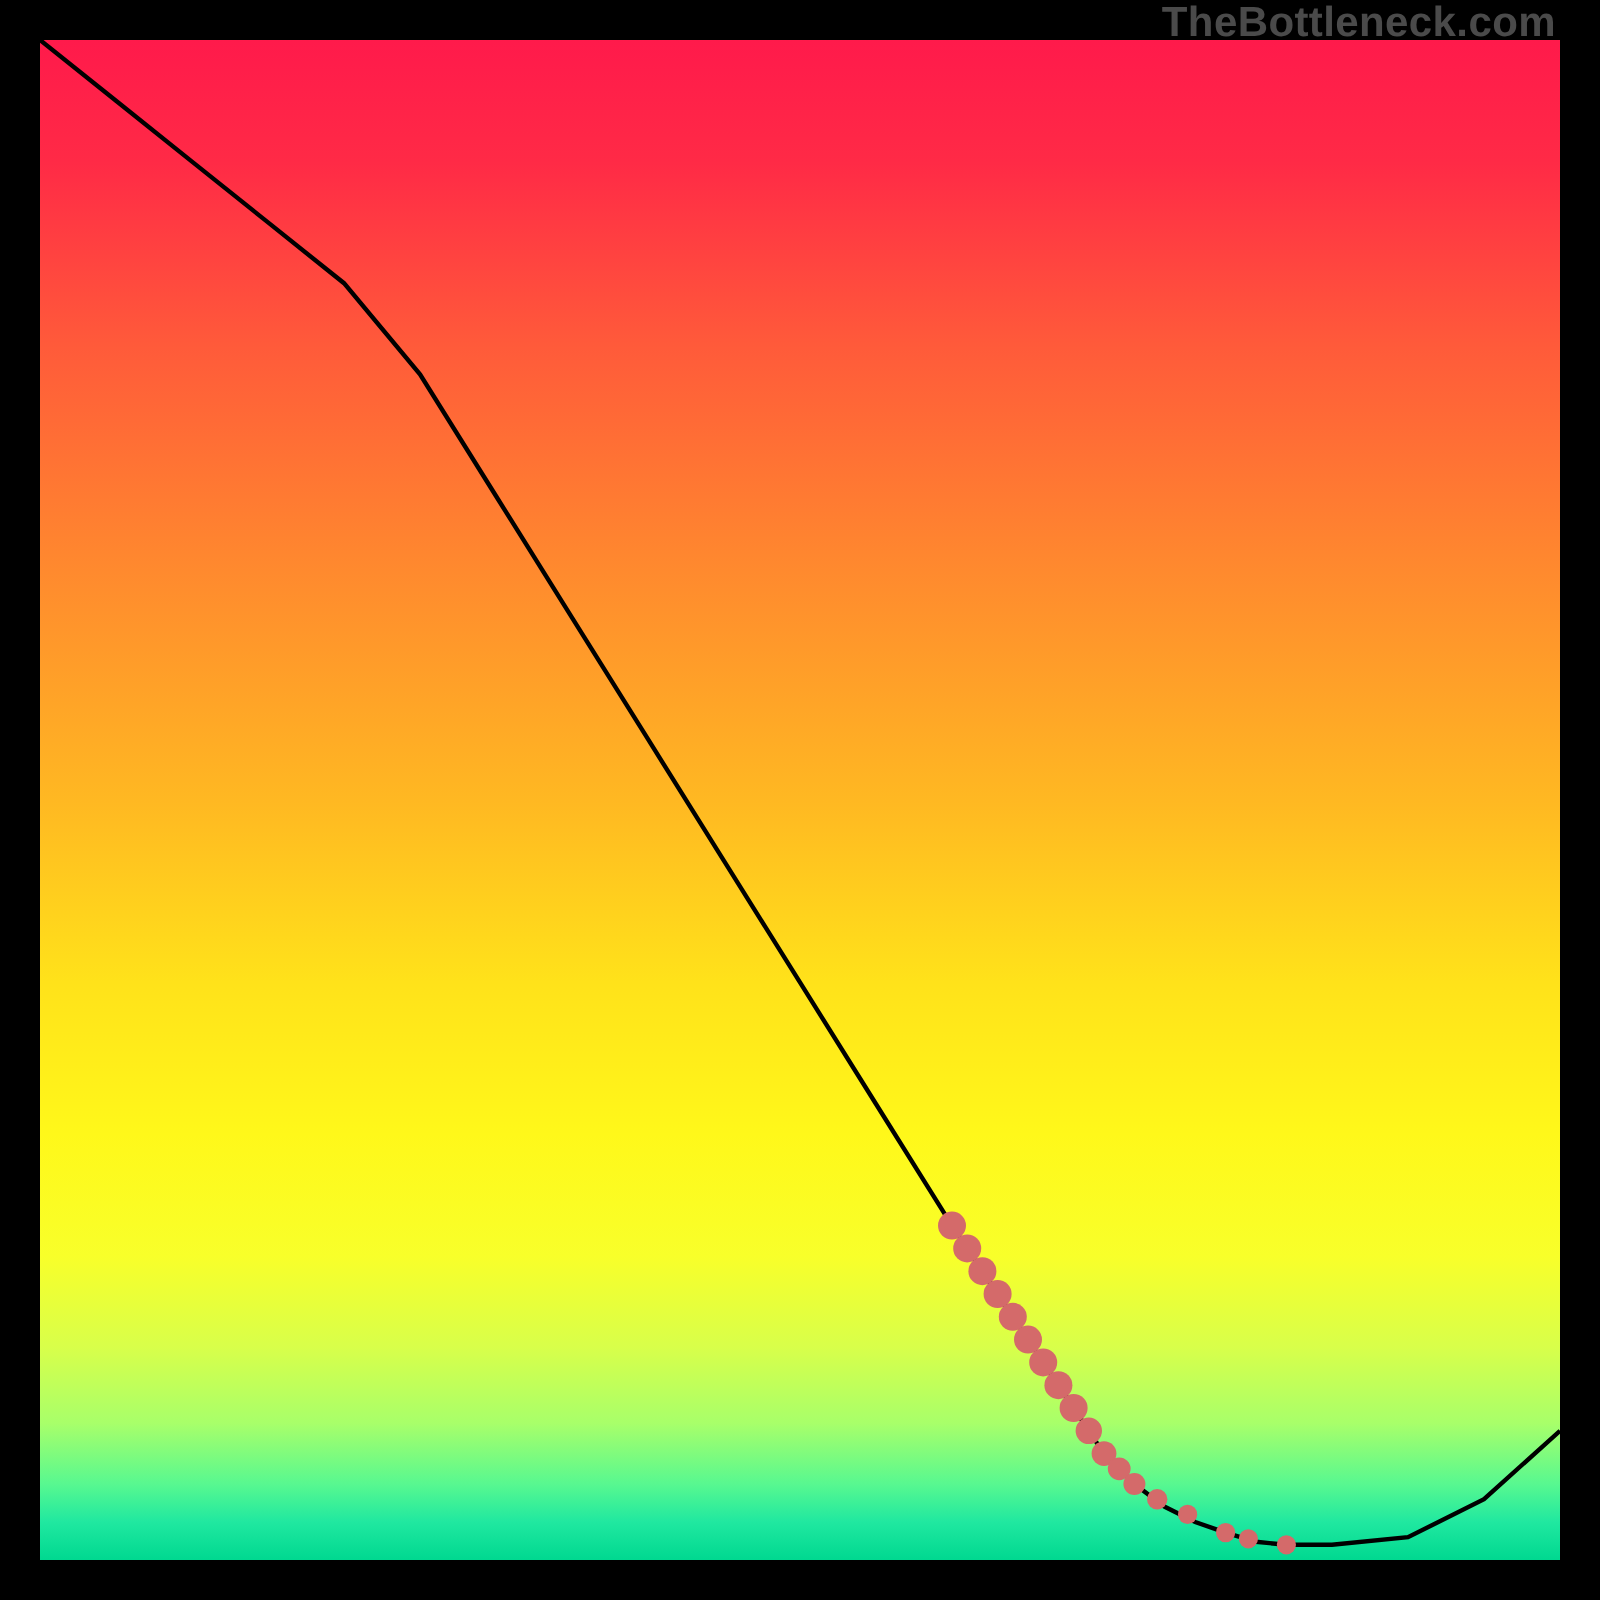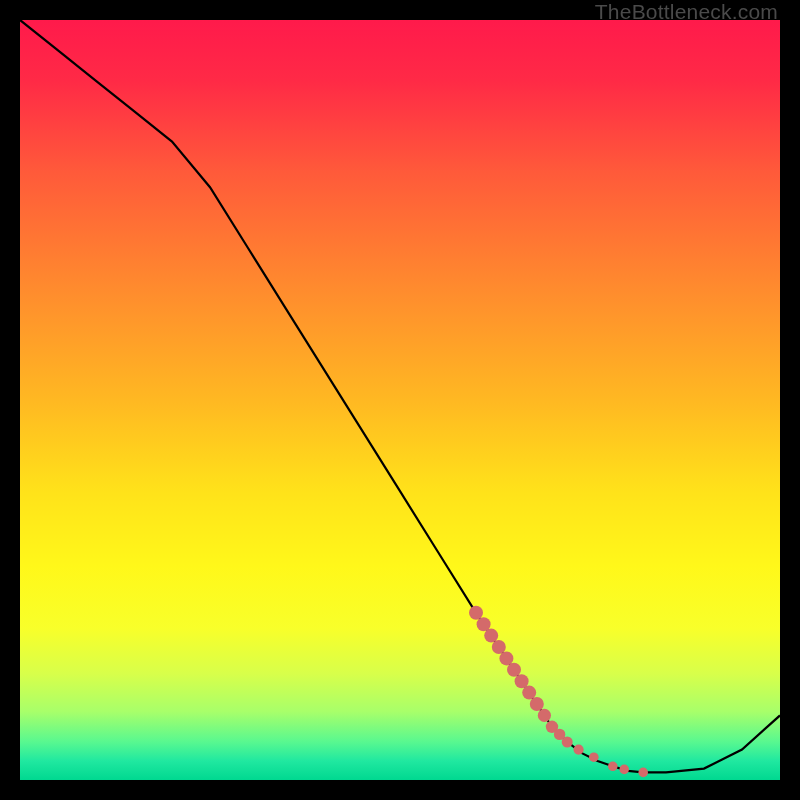--- a/index.html
+++ b/index.html
@@ -18,21 +18,21 @@
     width: 760px;
     height: 760px;
     background: #000;
   }
   .watermark {
     position: absolute;
     top: 0px;
     right: 22px;
     color: #4a4a4a;
     font-size: 21px;
-    font-weight: 400;
+    font-weight: 700;
     letter-spacing: 0.2px;
     z-index: 5;
   }
   svg {
     display: block;
   }
 </style>
 </head>
 <body>
 

